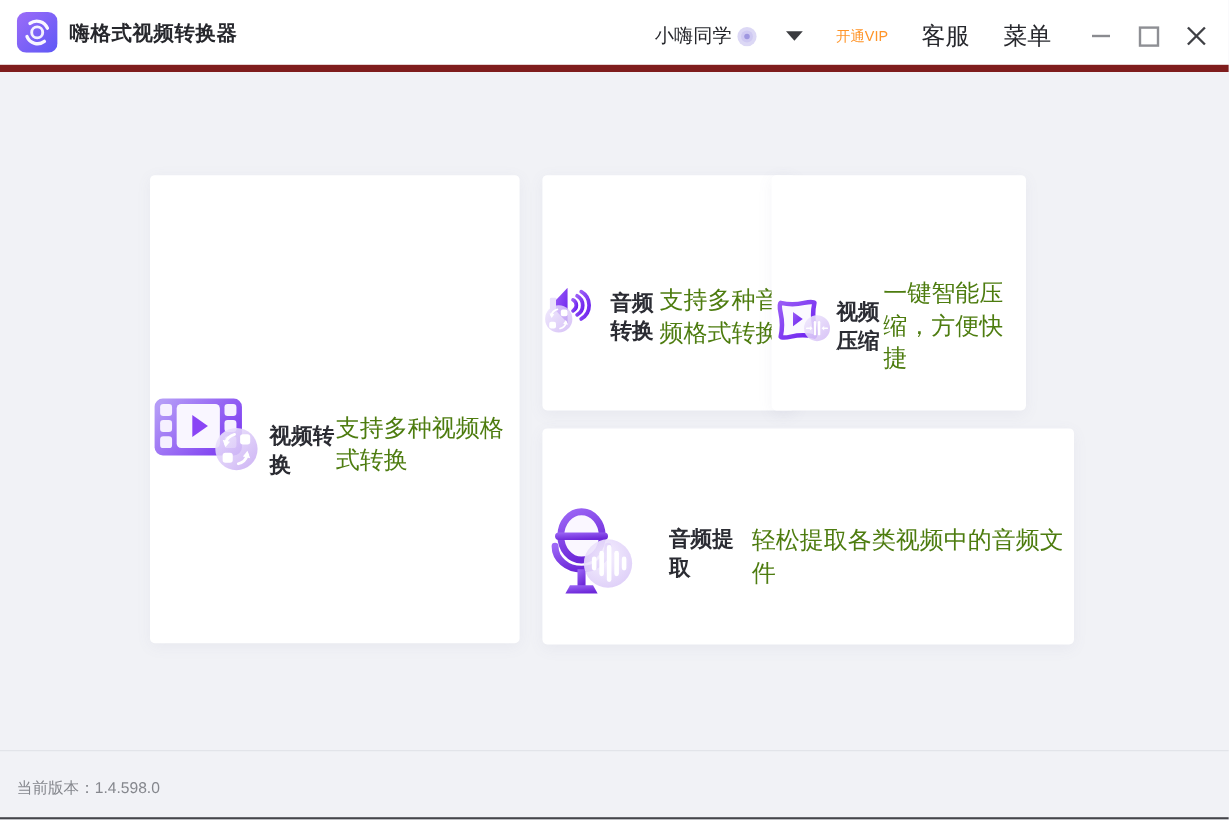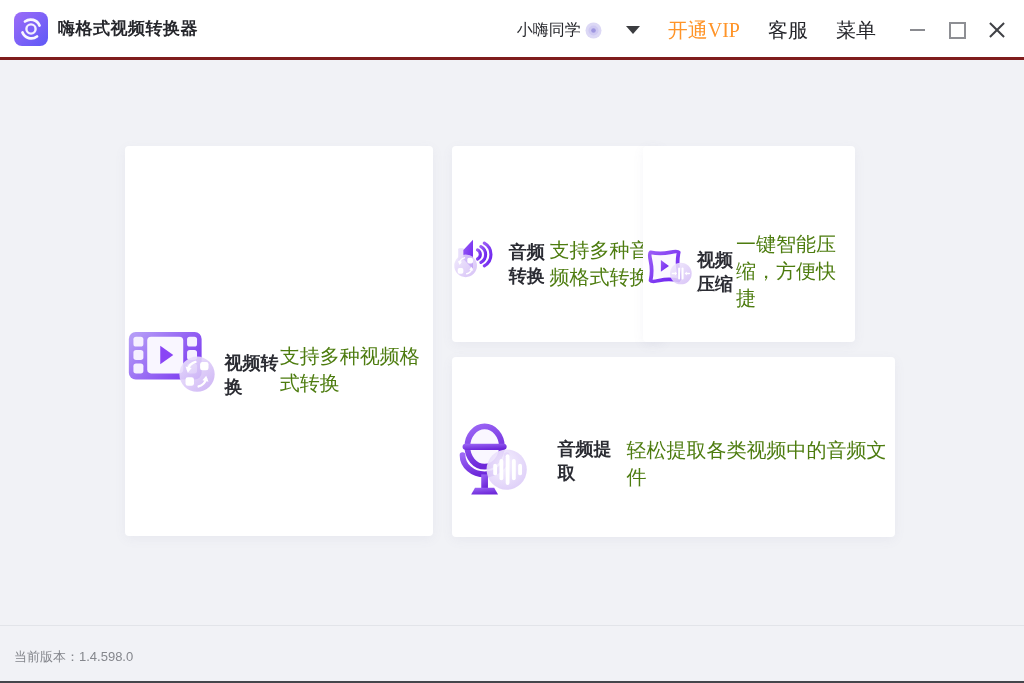--- a/index.html
+++ b/index.html
@@ -5,31 +5,31 @@
   html,body{margin:0;padding:0;}
   body{
     width:1024px;height:683px;position:relative;overflow:hidden;
     background:#f1f2f6;
     font-family:"Liberation Sans","DejaVu Sans",sans-serif;
     -webkit-font-smoothing:antialiased;
   }
   
   .titlebar{
     position:absolute;top:0;left:0;width:1024px;height:60px;
-    background:#ffffff;border-bottom:3px solid #7f1d1d;
-    display:flex;align-items:center;box-sizing:border-box;font-family:Liberation Serif, serif;
+    background:#ffffff;border-bottom:6px solid #7f1d1d;
+    display:flex;align-items:center;box-sizing:border-box;
   }
   .brand{display:flex;align-items:center;padding-left:14px;}
   .logo{width:34px;height:34px;display:block;}
   .app-title{margin-left:10px;font-size:17px;font-weight:600;color:#26272c;letter-spacing:.5px;}
   .tb-right{position:absolute;right:0;top:0;height:60px;display:flex;align-items:center;padding-right:16px;}
   .user-name{font-size:16px;color:#26272c;cursor:pointer;}
   .user-badge{margin-left:4px;display:flex;align-items:center;}
   .caret{margin-left:24px;width:0;height:0;border-left:7px solid transparent;border-right:7px solid transparent;border-top:8px solid #3b3c40;cursor:pointer;}
-  .vip{margin-left:28px;font-size:20px;color:#ff9428;cursor:pointer;text-align:right;}
+  .vip{margin-left:28px;font-size:12px;color:#ff9428;cursor:pointer;text-align:right;}
   .tb-link{margin-left:28px;font-size:20px;color:#26272c;cursor:pointer;}
   .win-btn{display:flex;align-items:center;justify-content:center;width:22px;height:26px;cursor:pointer;}
   .win-min{margin-left:30px;}
   .win-min .bar{width:15px;height:2px;background:#8a8b90;}
   .win-max{margin-left:18px;}
   .win-max .box{width:13px;height:13px;border:2px solid #8e8f94;}
   .win-close{margin-left:18px;position:relative;}
   .win-close .x1,.win-close .x2{position:absolute;left:1px;top:12px;width:20px;height:2px;background:#3f4045;}
   .win-close .x1{transform:rotate(45deg);}
   .win-close .x2{transform:rotate(-45deg);}

